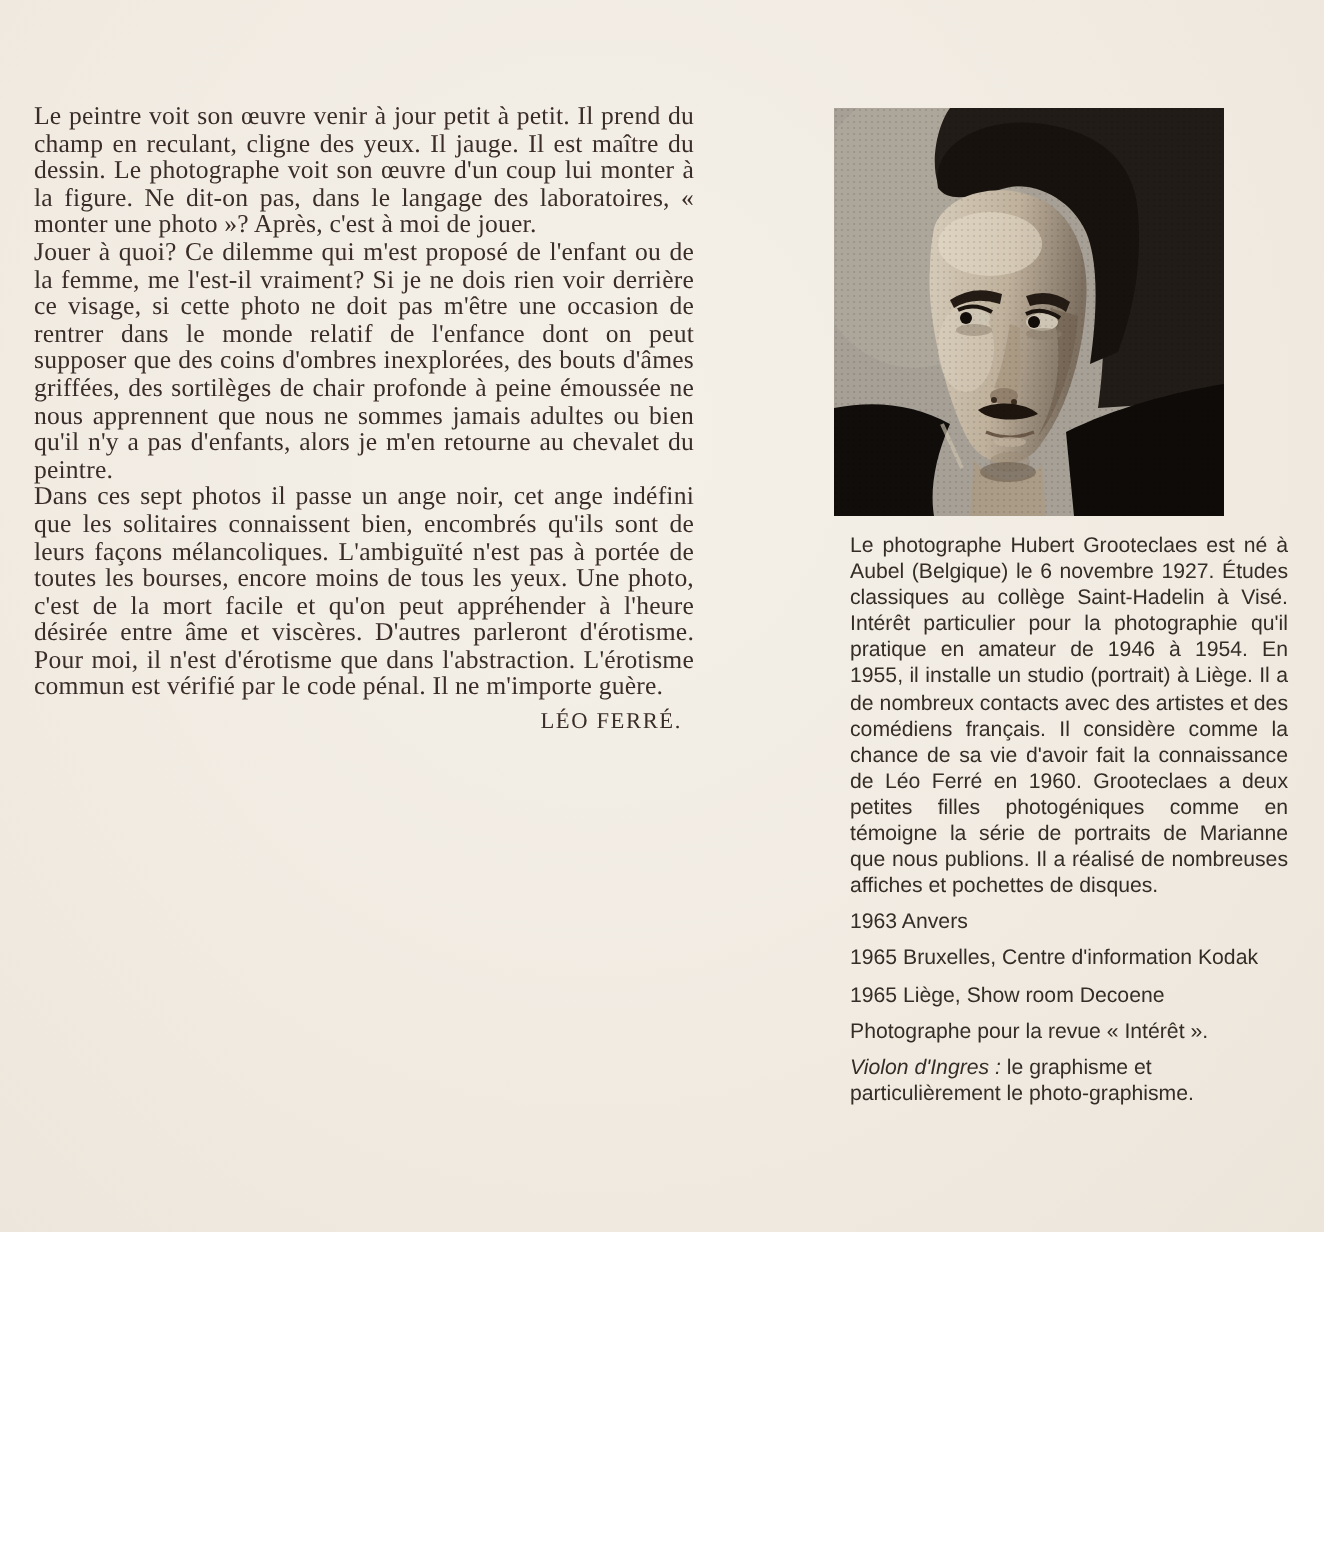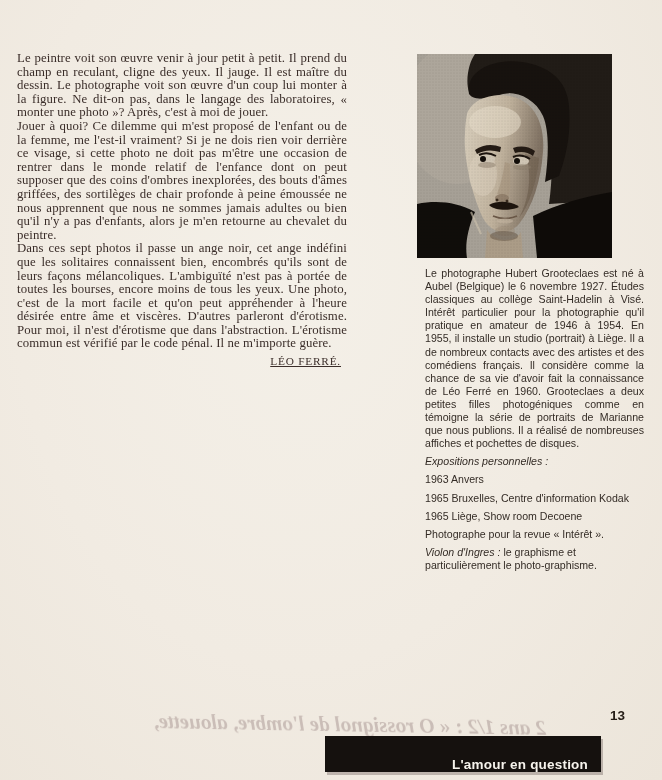--- a/index.html
+++ b/index.html
@@ -1,30 +1,30 @@
 <!DOCTYPE html>
 <html><head>
 <meta charset="utf-8">
 <style>
   html,body{margin:0;padding:0;}
   body{width:662px;height:780px;font-family:"Liberation Serif",serif;}
   .page{
-    position:relative;width:662px;height:780px;overflow:hidden;
+    position:relative;width:662px;height:616px;overflow:hidden;
     background:radial-gradient(ellipse at 45% 35%, #f4f0e8 0%, #f1ebe2 55%, #ece5da 100%);
   }
   
   .article{
     position:absolute;left:17px;top:52px;width:330px;
     font-family:"Liberation Serif",serif;font-size:12.8px;line-height:13.6px;
     color:#3a2d29;text-align:justify;letter-spacing:0.1px;
   }
   .article p{margin:0;}
   .signature{
     text-align:right;margin-top:4px !important;padding-right:6px;
-    font-size:11.3px;letter-spacing:0.8px;text-decoration:underline;
+    font-size:11.3px;letter-spacing:0.8px;
   }
   
   .photo{position:absolute;left:417px;top:54px;width:195px;height:204px;}
   .photo svg{display:block;}
   
   .caption{
     position:absolute;left:420px;top:262px;width:229px;
     font-family:"Liberation Sans",sans-serif;font-size:10.6px;line-height:13.1px;
     color:#342c26;
   }
@@ -121,21 +121,20 @@
       <path d="M0,150 C20,146 40,148 58,158 C50,176 48,192 50,204 L0,204 Z" fill="#100d0a"></path>
       <path d="M195,138 C170,142 140,150 116,162 L120,204 L195,204 Z" fill="#0e0b08"></path>
       <path d="M54,158 L64,180" stroke="#cdc2ae" stroke-width="2" opacity="0.65"></path>
 
       <rect x="0" y="0" width="195" height="204" fill="url(#halftone)"></rect>
     </svg>
   </div>
 
   <div class="caption">
     <p class="bio">Le photographe Hubert Grooteclaes est né à Aubel (Belgique) le 6 novembre 1927. Études classiques au collège Saint-Hadelin à Visé. Intérêt particulier pour la photographie qu'il pratique en amateur de 1946 à 1954. En 1955, il installe un studio (portrait) à Liège. Il a de nombreux contacts avec des artistes et des comédiens français. Il considère comme la chance de sa vie d'avoir fait la connaissance de Léo Ferré en 1960. Grooteclaes a deux petites filles photogéniques comme en témoigne la série de portraits de Marianne que nous publions. Il a réalisé de nombreuses affiches et pochettes de disques.</p>
-    <p class="italic">Expositions personnelles :</p>
     <p>1963 Anvers</p>
     <p>1965 Bruxelles, Centre d'information Kodak</p>
     <p>1965 Liège, Show room Decoene</p>
     <p>Photographe pour la revue « Intérêt ».</p>
     <p class="violon"><em>Violon d'Ingres :</em> <span>le graphisme et particulièrement le photo-graphisme.</span></p>
   </div>
 
   <div class="ghost">2 ans 1/2 : « O rossignol de l'ombre, alouette,</div>
 
   <div class="footer-bar">

